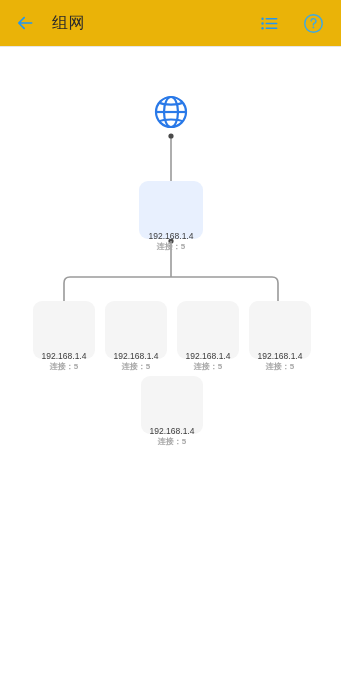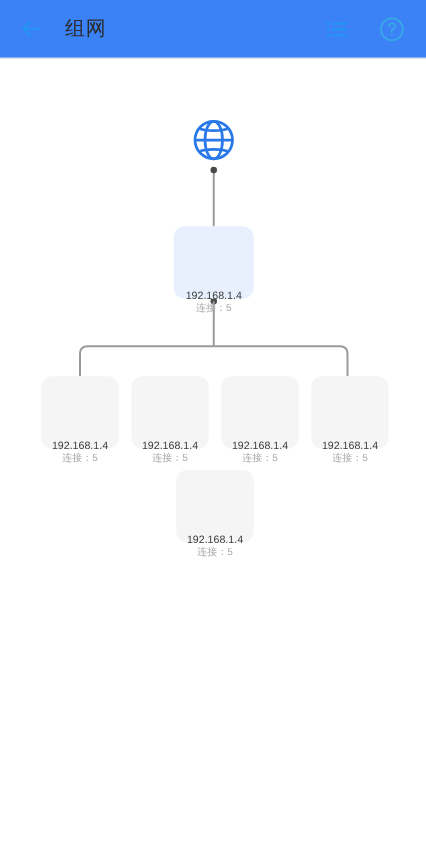--- a/index.html
+++ b/index.html
@@ -16,21 +16,21 @@
   }
 
   
   .appbar {
     height: 47px;
     width: 341px;
     box-sizing: border-box;
     display: flex;
     align-items: center;
     padding: 0 14px 0 12px;
-    background: #3b82f6;
+    background: #eab308;
     border-bottom: 1px solid #e6e6e6;
     position: relative;
   }
   .back-btn {
     width: 26px;
     height: 26px;
     display: flex;
     align-items: center;
     justify-content: center;
     cursor: pointer;
@@ -125,20 +125,21 @@
     color: #3c3c3c;
     line-height: 11px;
     white-space: nowrap;
     margin-top: 36px;
   }
   .node-sub {
     font-size: 8px;
     color: #a8a8a8;
     line-height: 10px;
     white-space: nowrap;
+    font-weight: bold;
   }
 </style>
 </head>
 <body>
 
 <div class="appbar">
 
   <div class="back-btn">
     <svg width="20" height="20" viewBox="0 0 24 24">
       <path d="M20 12 H5.5 M11 5.5 L4.5 12 L11 18.5" fill="none" stroke="#2196f3" stroke-width="2" stroke-linecap="round" stroke-linejoin="round"></path>

